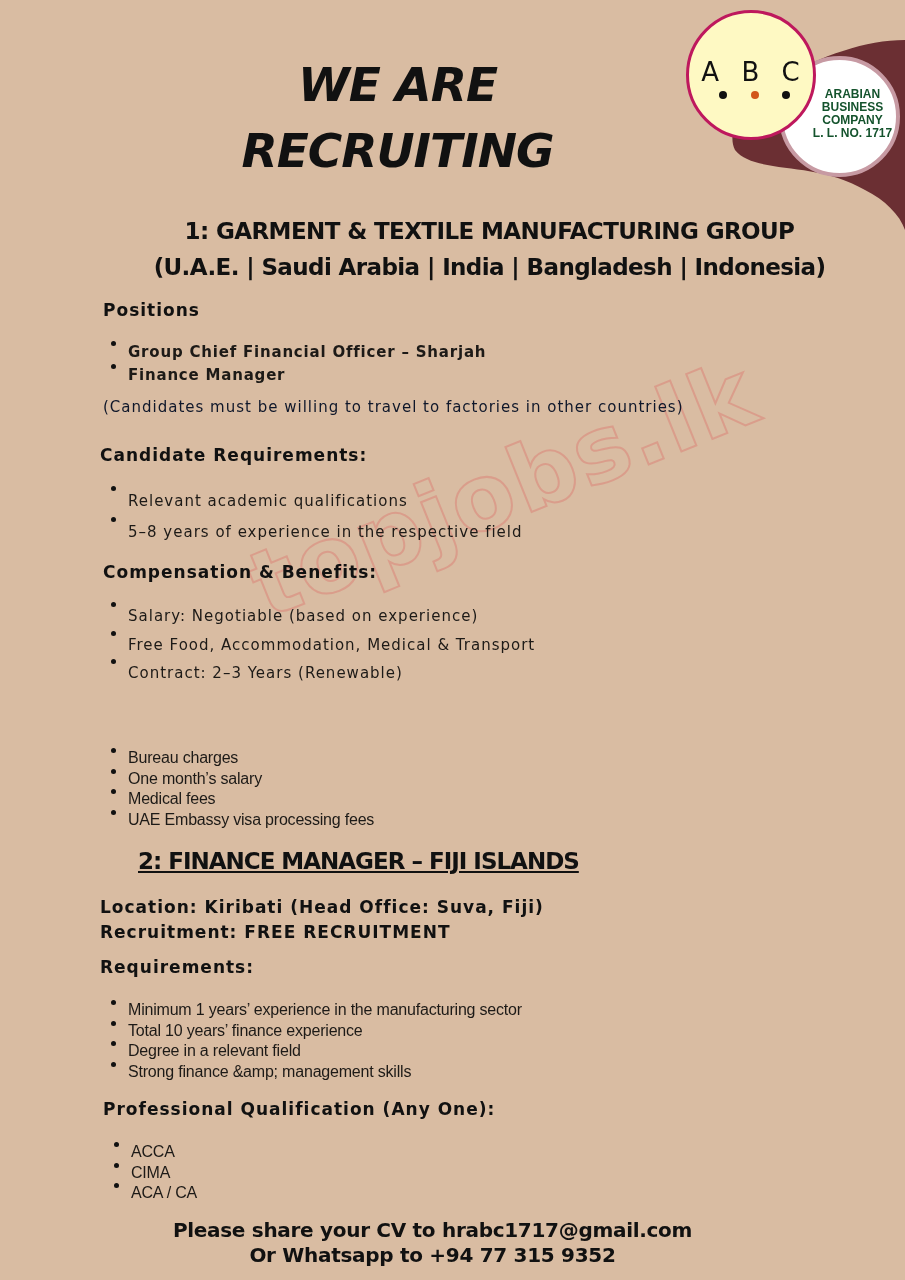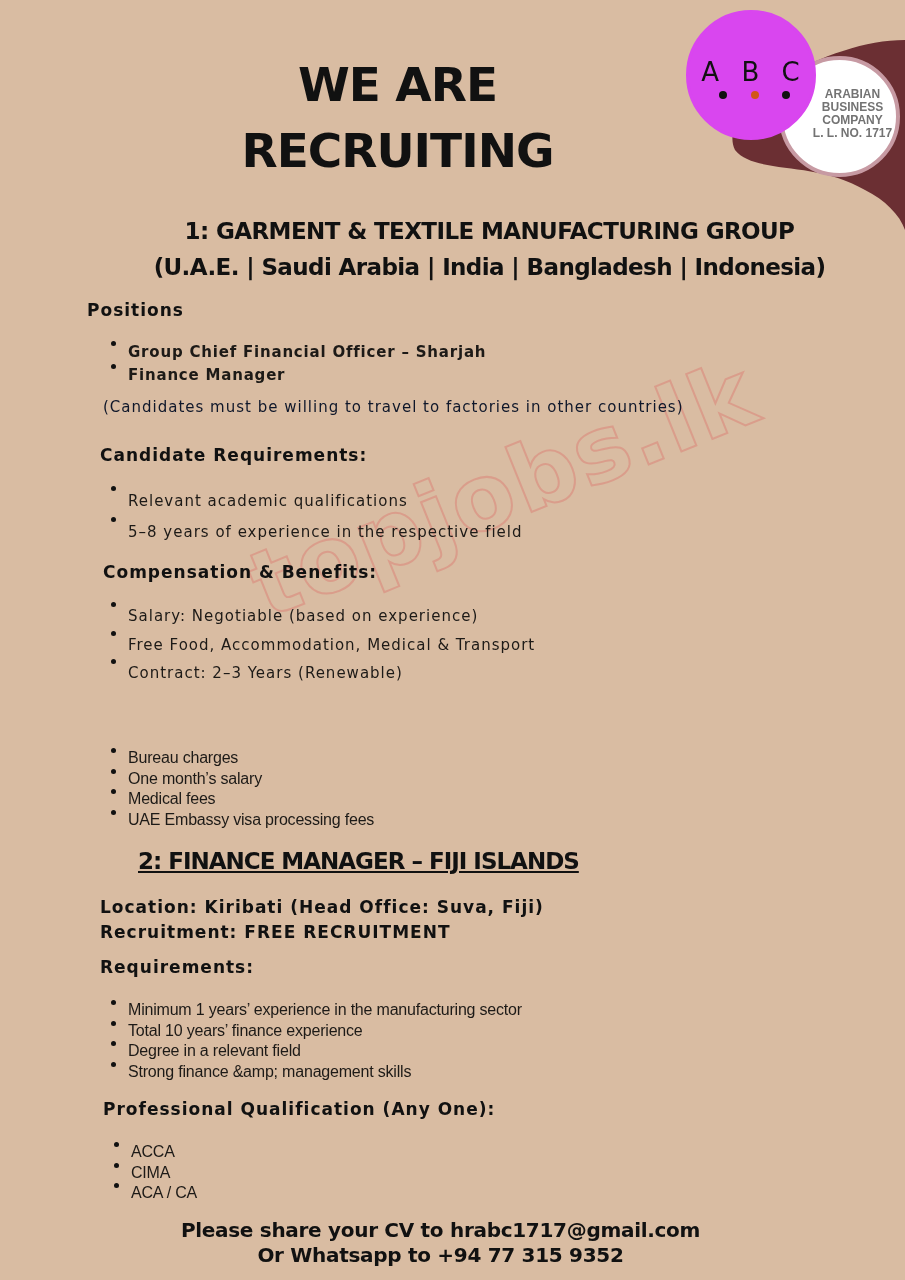--- a/index.html
+++ b/index.html
@@ -11,56 +11,57 @@
     position: relative;
   }
   .page { position: absolute; inset: 0; }
 
   
   .swoosh { position: absolute; right: 0; top: 0; width: 240px; height: 230px; }
 
   
   .logo-main {
     position: absolute; left: 686px; top: 10px; width: 130px; height: 130px;
-    border-radius: 50%; background: #d946ef; border: 3px solid #d946ef;
+    border-radius: 50%; background: #fef9c3; border: 3px solid #be185d;
     box-sizing: border-box; z-index: 3;
   }
   .logo-letters {
     position: absolute; top: 44px; left: 0; right: 0; text-align: center;
     font-family: "DejaVu Sans", sans-serif; font-size: 26px; letter-spacing: 7px;
     color: #111; padding-left: 6px;
   }
   .logo-dots { position: absolute; top: 78px; left: 30px; width: 72px; height: 10px; }
   .logo-dot { position: absolute; width: 8px; height: 8px; border-radius: 50%; top: 0; }
   .logo-sub {
     position: absolute; left: 779px; top: 56px; width: 121px; height: 121px;
     border-radius: 50%; background: #fff; border: 4px solid #c79aa3;
     box-sizing: border-box; z-index: 2;
   }
   .logo-sub-text {
     position: absolute; left: 0; right: 0; top: 28px; text-align: center;
     font-family: "Liberation Sans", sans-serif; font-weight: 700; font-size: 12px;
-    line-height: 13px; color: #737373; padding-left: 26px;
+    line-height: 13px; color: #14532d; padding-left: 26px;
   }
 
   
   .watermark {
     position: absolute; left: 235px; top: 395px;
     font-family: "DejaVu Sans", sans-serif; font-weight: 700; font-size: 92px;
     color: transparent; -webkit-text-stroke: 2px rgba(220,120,110,0.45);
     transform: rotate(-22deg); transform-origin: left top;
     letter-spacing: 2px; z-index: 1; white-space: nowrap;
     top: 540px;
   }
 
   .title {
     position: absolute; left: 0; width: 795px; text-align: center;
     font-family: "DejaVu Sans", sans-serif; font-weight: 700;
     font-size: 47px; line-height: 66px; top: 52px; color: #111;
     letter-spacing: -1px;
+    font-style: italic;
   }
   .group-title {
     position: absolute; left: 0; width: 885px; text-align: center;
     font-family: "DejaVu Sans", sans-serif; font-weight: 700;
     font-size: 23px; line-height: 36px; top: 213px; letter-spacing: -0.6px; margin-left: 47px;
   }
   .h {
     position: absolute; font-family: "DejaVu Sans", sans-serif; font-weight: 700;
     font-size: 17px; letter-spacing: 1px; color: #111; z-index: 2;
   }
@@ -87,21 +88,21 @@
     letter-spacing: -1px;
     text-decoration: underline;
   }
   .loc {
     position: absolute; left: 100px; top: 895px;
     font-weight: 700; font-size: 17px; line-height: 25px; letter-spacing: 1px;
   }
   .footer {
     position: absolute; left: 0; width: 865px; top: 1218px; text-align: center;
     font-family: "DejaVu Sans", sans-serif; font-weight: 700;
-    font-size: 20px; line-height: 25px; letter-spacing: -0.3px; margin-left: 8px;
+    font-size: 20px; line-height: 25px; letter-spacing: -0.3px;
   }
 </style>
 </head>
 <body>
 
 <div class="page">
 
   <svg class="swoosh" viewBox="0 0 240 230">
     <path d="M240 40 C 200 40, 160 55, 110 80 C 80 100, 60 130, 70 150 C 90 175, 150 160, 200 190 C 220 200, 235 215, 240 230 Z" fill="#6b2f33"></path>
   </svg>
@@ -129,21 +130,21 @@
   <div class="title">
     <div>WE ARE</div>
     <div>RECRUITING</div>
   </div>
 
   <div class="group-title">
     <div>1: GARMENT &amp; TEXTILE MANUFACTURING GROUP</div>
     <div>(U.A.E. | Saudi Arabia | India | Bangladesh | Indonesia)</div>
   </div>
 
-  <div class="h" style="left:87px;top:300px;">Positions</div>
+  <div class="h" style="left:103px;top:300px;">Positions</div>
   <ul class="list spaced-bold" style="left:103px;top:339px;line-height:23px;">
     <li>Group Chief Financial Officer – Sharjah</li>
     <li>Finance Manager</li>
   </ul>
   <div class="note">(Candidates must be willing to travel to factories in other countries)</div>
 
   <div class="h" style="left:100px;top:445px;">Candidate Requirements:</div>
   <ul class="list spaced" style="left:103px;top:484px;line-height:31px;">
     <li>Relevant academic qualifications</li>
     <li>5–8 years of experience in the respective field</li>

